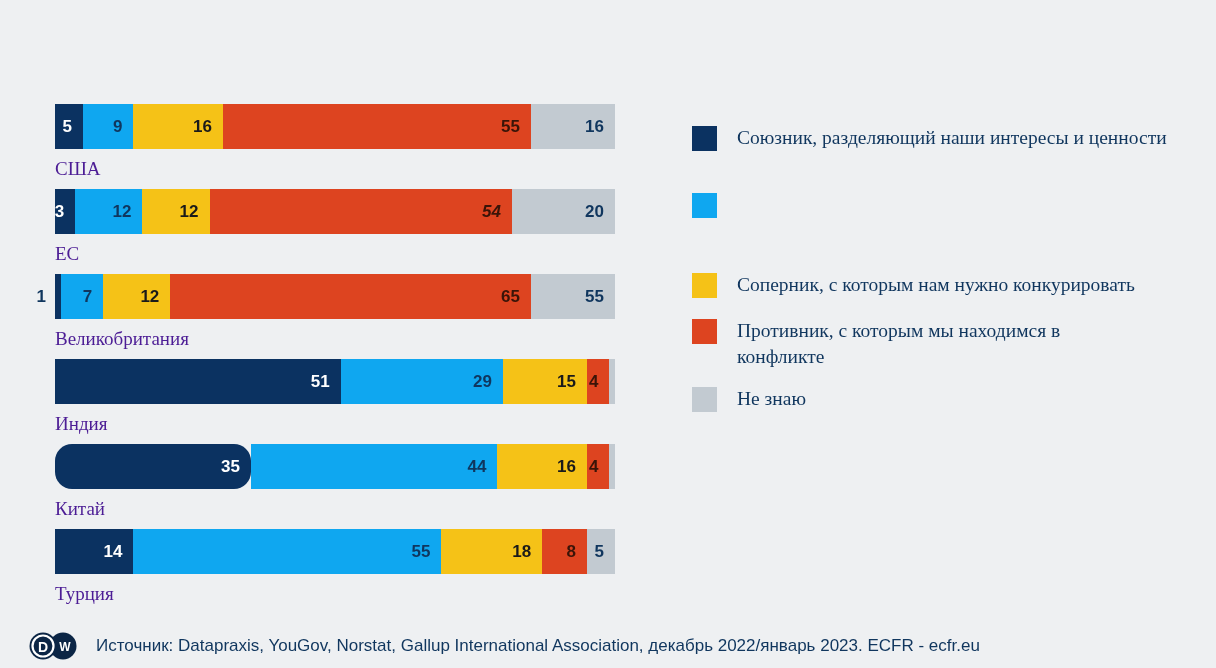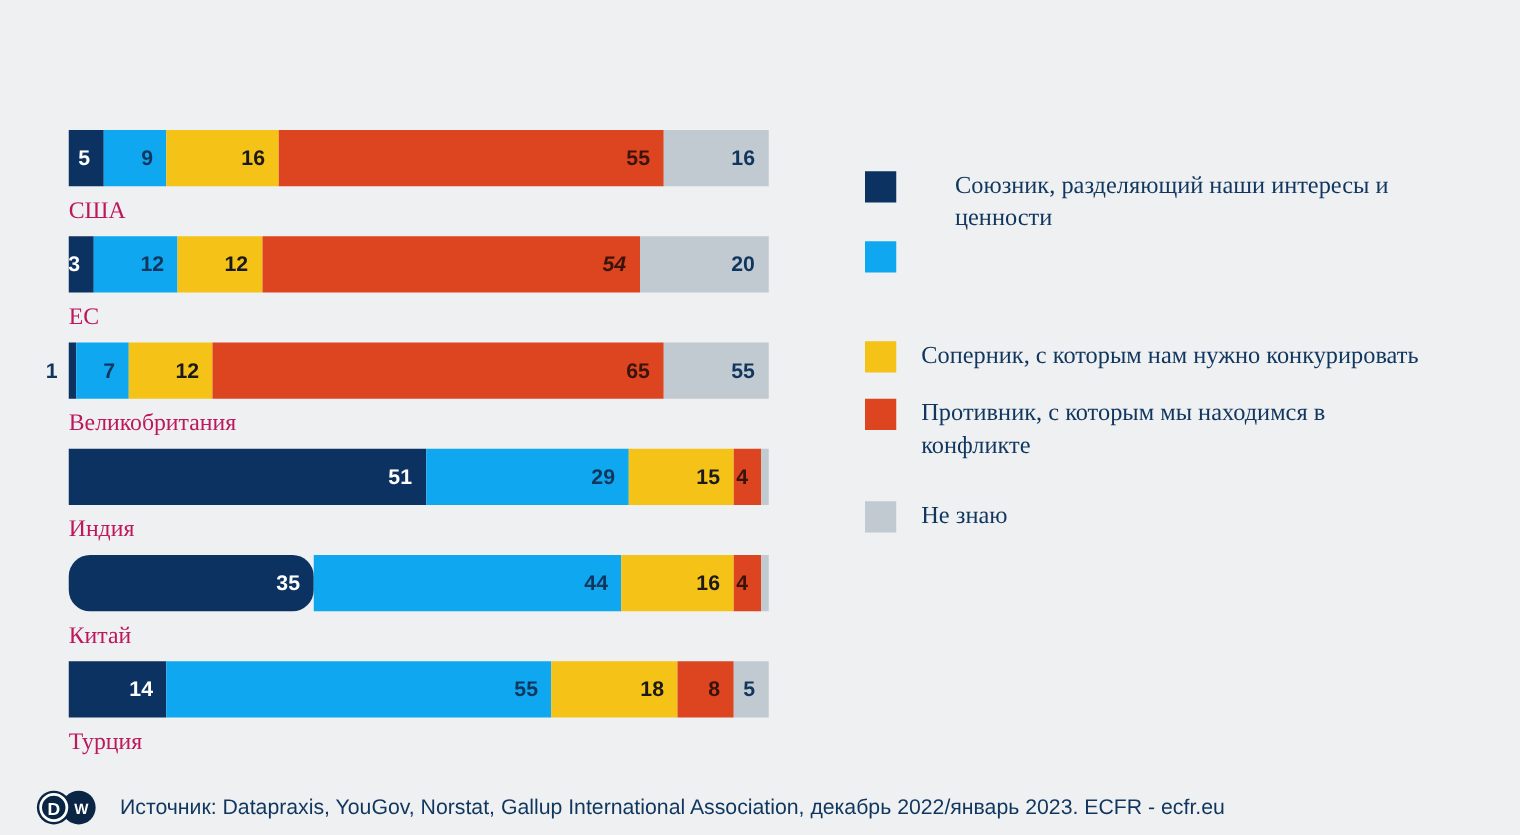--- a/index.html
+++ b/index.html
@@ -99,21 +99,21 @@
     color: #10365e !important;
   }
 
   .country-label {
     position: absolute;
     left: 55px;
     top: 52px;
     font-family: "Liberation Serif", serif;
     font-size: 19px;
     line-height: 26px;
-    color: #be185d;
+    color: #4c1d95;
     white-space: nowrap;
   }
 
   
   .legend {
     position: absolute;
     left: 692px;
     top: 120px;
     width: 500px;
   }
@@ -293,36 +293,36 @@
           </div>
           <div class="seg unknown" style="width: 5%;">
             <span class="seg-label">5</span>
           </div>
         </div>
         <div class="country-label">Турция</div>
       </div>
     </div>
 
   <div class="legend">
-      <div class="legend-item" style="top: 16px; gap: 27px;">
+      <div class="legend-item" style="top: 5px;">
         <span class="legend-swatch ally"></span>
         <span class="legend-text" style="max-width: 470px;">Союзник, разделяющий наши интересы и ценности</span>
       </div>
       <div class="legend-item" style="top: 72px;">
         <span class="legend-swatch partner"></span>
       </div>
       <div class="legend-item" style="top: 152px;">
         <span class="legend-swatch rival"></span>
         <span class="legend-text" style="max-width: 470px;">Соперник, с которым нам нужно конкурировать</span>
       </div>
       <div class="legend-item" style="top: 198px;">
         <span class="legend-swatch adversary"></span>
         <span class="legend-text" style="max-width: 330px;">Противник, с которым мы находимся в конфликте</span>
       </div>
-      <div class="legend-item" style="top: 280px;">
+      <div class="legend-item" style="top: 266px;">
         <span class="legend-swatch unknown"></span>
         <span class="legend-text" style="max-width: 300px;">Не знаю</span>
       </div>
     </div>
 
   <div class="footer">
     <div class="dw-logo">
       <svg width="62" height="28" viewBox="0 0 62 28" xmlns="http://www.w3.org/2000/svg">
         <circle cx="15" cy="14" r="13.5" fill="#0b2545"></circle>
         <circle cx="35" cy="14" r="13.5" fill="#0b2545"></circle>

